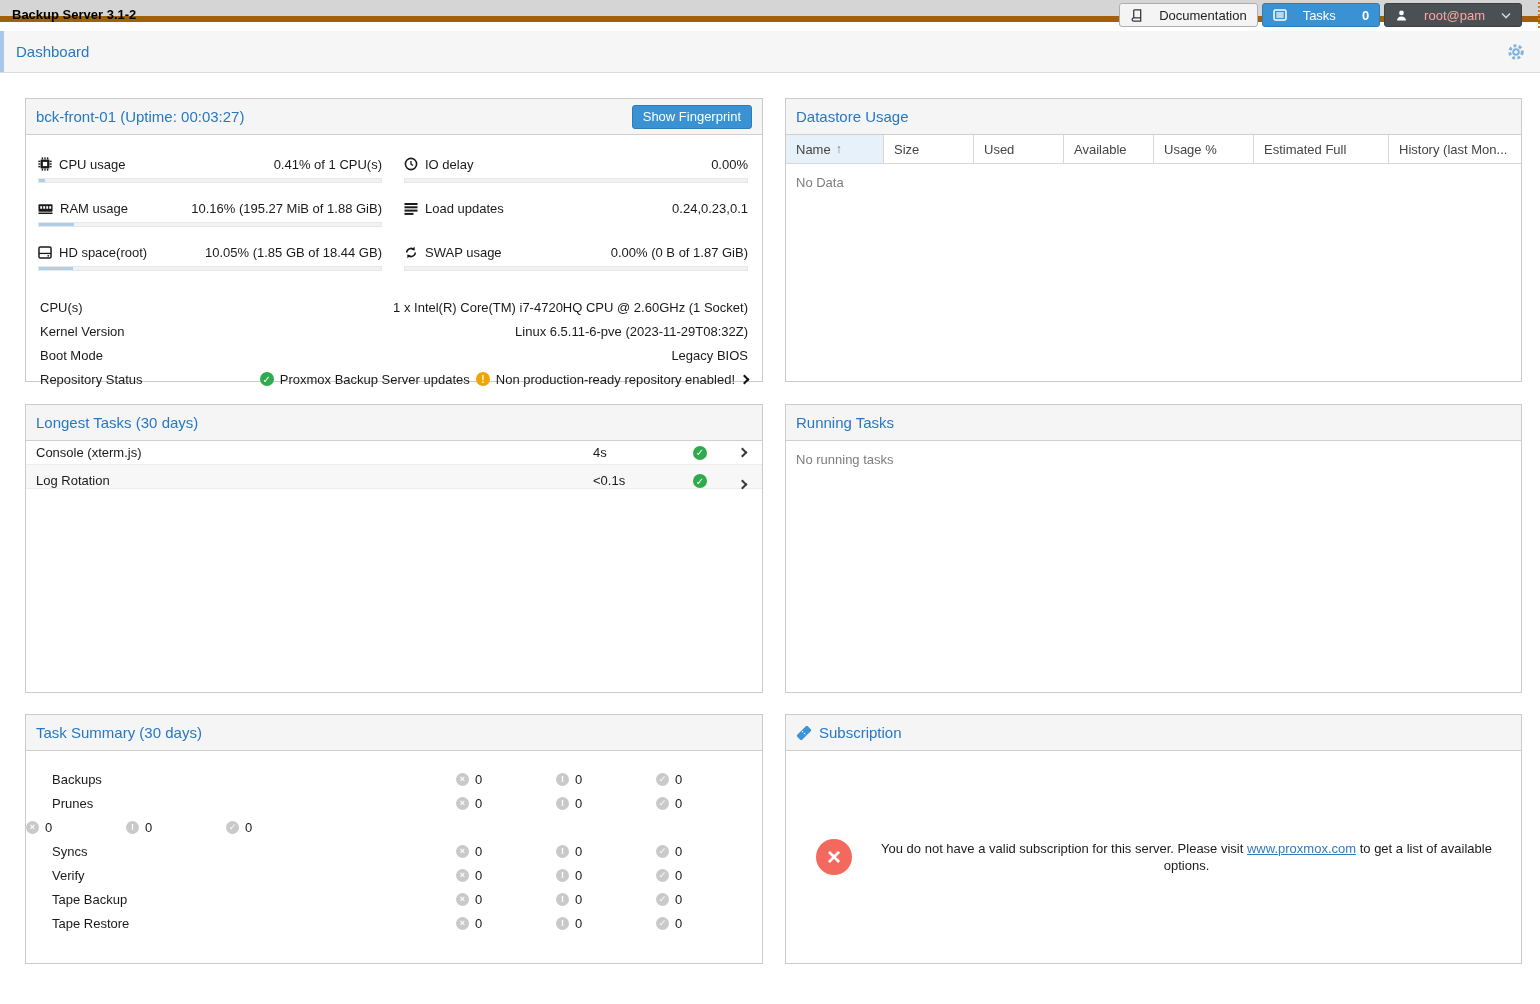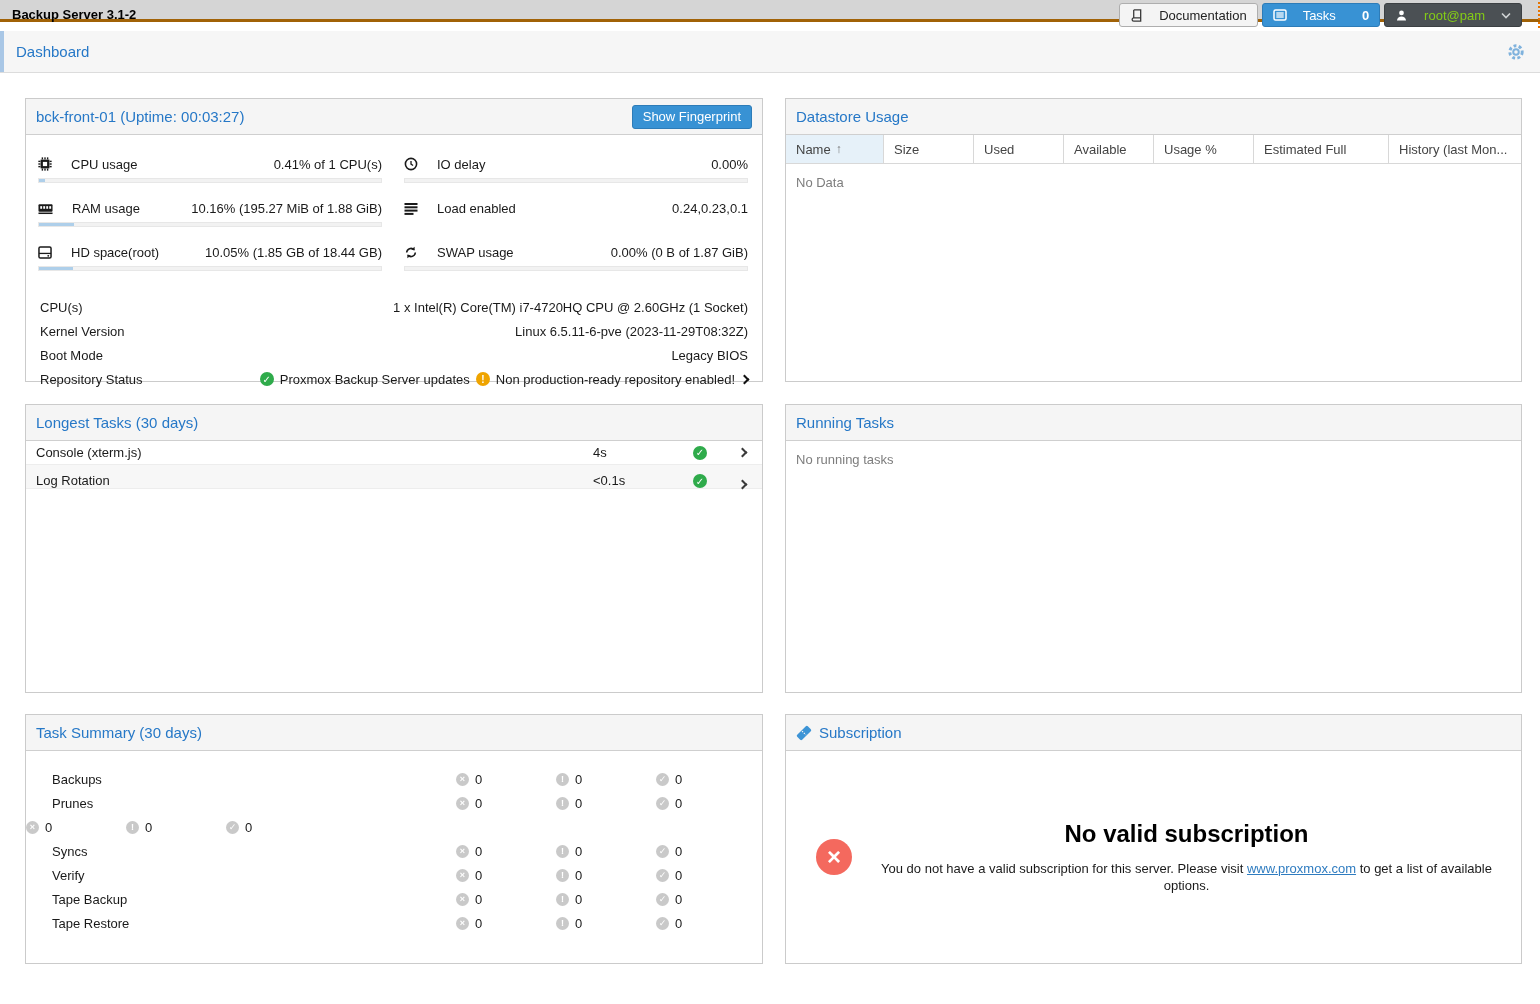--- a/index.html
+++ b/index.html
@@ -1,26 +1,26 @@
 <!DOCTYPE html>
 <html><head>
 <meta charset="utf-8">
 <style>
   * { margin:0; padding:0; box-sizing:border-box; }
   html,body { width:1540px; height:1004px; background:#fff; font-family:"Liberation Sans","DejaVu Sans",sans-serif; font-size:13px; color:#1a1a1a; overflow:hidden; }
 
   
-  .topbar { position:absolute; left:0; top:0; width:1540px; height:22px; background:#d5d5d5; border-bottom:3px solid #a16207; }
+  .topbar { position:absolute; left:0; top:0; width:1540px; height:22px; background:#d5d5d5; border-bottom:6px solid #a16207; }
   .topbar-title { position:absolute; left:12px; top:0; line-height:30px; font-weight:bold; font-size:13px; color:#000; }
   .topbar-buttons { position:absolute; right:18px; top:3px; display:flex; gap:4px; }
   .btn { height:24px; display:flex; align-items:center; gap:16px; padding:0 10px; border-radius:3px; font-size:13px; cursor:default; }
   .btn-doc { background:#f4f4f4; border:1px solid #aeaeae; color:#222; }
   .btn-tasks { background:#3892d4; border:1px solid #2d7cb8; color:#fff; }
   .btn-tasks .count { margin-left:10px; font-weight:bold; }
-  .btn-user { background:#4b5054; border:1px solid #3c4043; color:#84cc16;text-align:right; }
+  .btn-user { background:#4b5054; border:1px solid #3c4043; color:#fca5a5;text-align:right; }
   .focus-edge { position:absolute; right:0; top:2px; height:26px; width:0; border-left:2px dotted #e87400; }
 
   
   .toolbar { position:absolute; left:0; top:31px; width:1540px; height:42px; background:#f6f6f6; border-bottom:1px solid #dcdcdc; }
   .toolbar-accent { position:absolute; left:0; top:0; width:4px; height:100%; background:#a9c7e6; }
   .toolbar-title { position:absolute; left:16px; top:0; line-height:42px; font-size:15px; color:#2678c7; }
   .toolbar-gear { position:absolute; right:14px; top:11px; width:20px; height:20px; }
 
   
   .content { position:absolute; left:0; top:74px; width:1428px; height:930px; background:#fff; }
@@ -32,21 +32,21 @@
   #p-longest { left:25px; top:330px; width:738px; height:289px; }
   #p-running { left:785px; top:330px; width:737px; height:289px; }
   #p-tasksum { left:25px; top:640px; width:738px; height:250px; }
   #p-subscription { left:785px; top:640px; width:737px; height:250px; }
 
   .fingerprint-btn { margin-left:auto; height:24px; padding:0 10px; background:#3892d4; border:1px solid #2d7cb8; border-radius:3px; color:#fff; font-size:13px; display:flex; align-items:center; }
 
   
   .metric-grid { display:grid; grid-template-columns:1fr 1fr; column-gap:22px; padding:18px 14px 0 12px; }
   .metric { margin-bottom:14px; }
-  .metric-row { display:flex; align-items:center; gap:19px; height:22px; }
+  .metric-row { display:flex; align-items:center; gap:7px; height:22px; }
   .metric-row .val { margin-left:auto; text-align:right; }
   .bar { height:5px; background:#f2f2f2; border:1px solid #e7e7e7; margin-top:3px; }
   .bar-fill { height:100%; background:#aecfea; }
   .info-rows { padding:10px 14px 0 14px; }
   .info-row { display:flex; align-items:center; height:24px; }
   .info-row .val { margin-left:auto; text-align:right; display:flex; align-items:center; gap:6px; }
 
   
   .circ { display:inline-flex; align-items:center; justify-content:center; width:14px; height:14px; border-radius:50%; color:#fff; font-size:10px; font-weight:bold; flex:0 0 auto; }
   .circ-ok { background:#2fab4b; }
@@ -216,21 +216,21 @@
       <div class="metric">
         <div class="metric-row">
           <span class="icon">
             <svg width="14" height="13" viewBox="0 0 14 13">
                 <rect x="0.5" y="1" width="13" height="2" fill="#1a1a1a"></rect>
                 <rect x="0.5" y="4.3" width="13" height="2" fill="#1a1a1a"></rect>
                 <rect x="0.5" y="7.6" width="13" height="2" fill="#1a1a1a"></rect>
                 <rect x="0.5" y="10.9" width="9" height="2" fill="#1a1a1a"></rect>
               </svg>
           </span>
-          <span>Load enabled</span>
+          <span>Load updates</span>
           <span class="val">0.24,0.23,0.1</span>
         </div>
       </div>
       <div class="metric">
         <div class="metric-row">
           <span class="icon">
             <svg width="14" height="13" viewBox="0 0 15 14">
                 <rect x="1" y="1" width="13" height="12" rx="1.5" fill="none" stroke="#1a1a1a" stroke-width="1.6"></rect>
                 <line x1="1" y1="8" x2="14" y2="8" stroke="#1a1a1a" stroke-width="1.4"></line>
                 <circle cx="11" cy="10.6" r="1" fill="#1a1a1a"></circle>
@@ -473,21 +473,20 @@
                 <line x1="8" y1="5.2" x2="8" y2="10.8" stroke="#f5f5f5" stroke-width="1.1" stroke-dasharray="1.4 1.2"></line>
               </g>
             </svg>
         </span>
         <span>Subscription</span>
       </span>
     </div>
     <div class="sub-body">
       <div class="sub-error-circle">×</div>
       <div class="sub-text">
-        <div class="sub-heading">No valid subscription</div>
         <div class="sub-msg">
           <span>You do not have a valid subscription for this server. Please visit</span>
           <a href="#">www.proxmox.com</a>
           <span>to get a list of available options.</span>
         </div>
       </div>
     </div>
   </div>
 
 </div>

